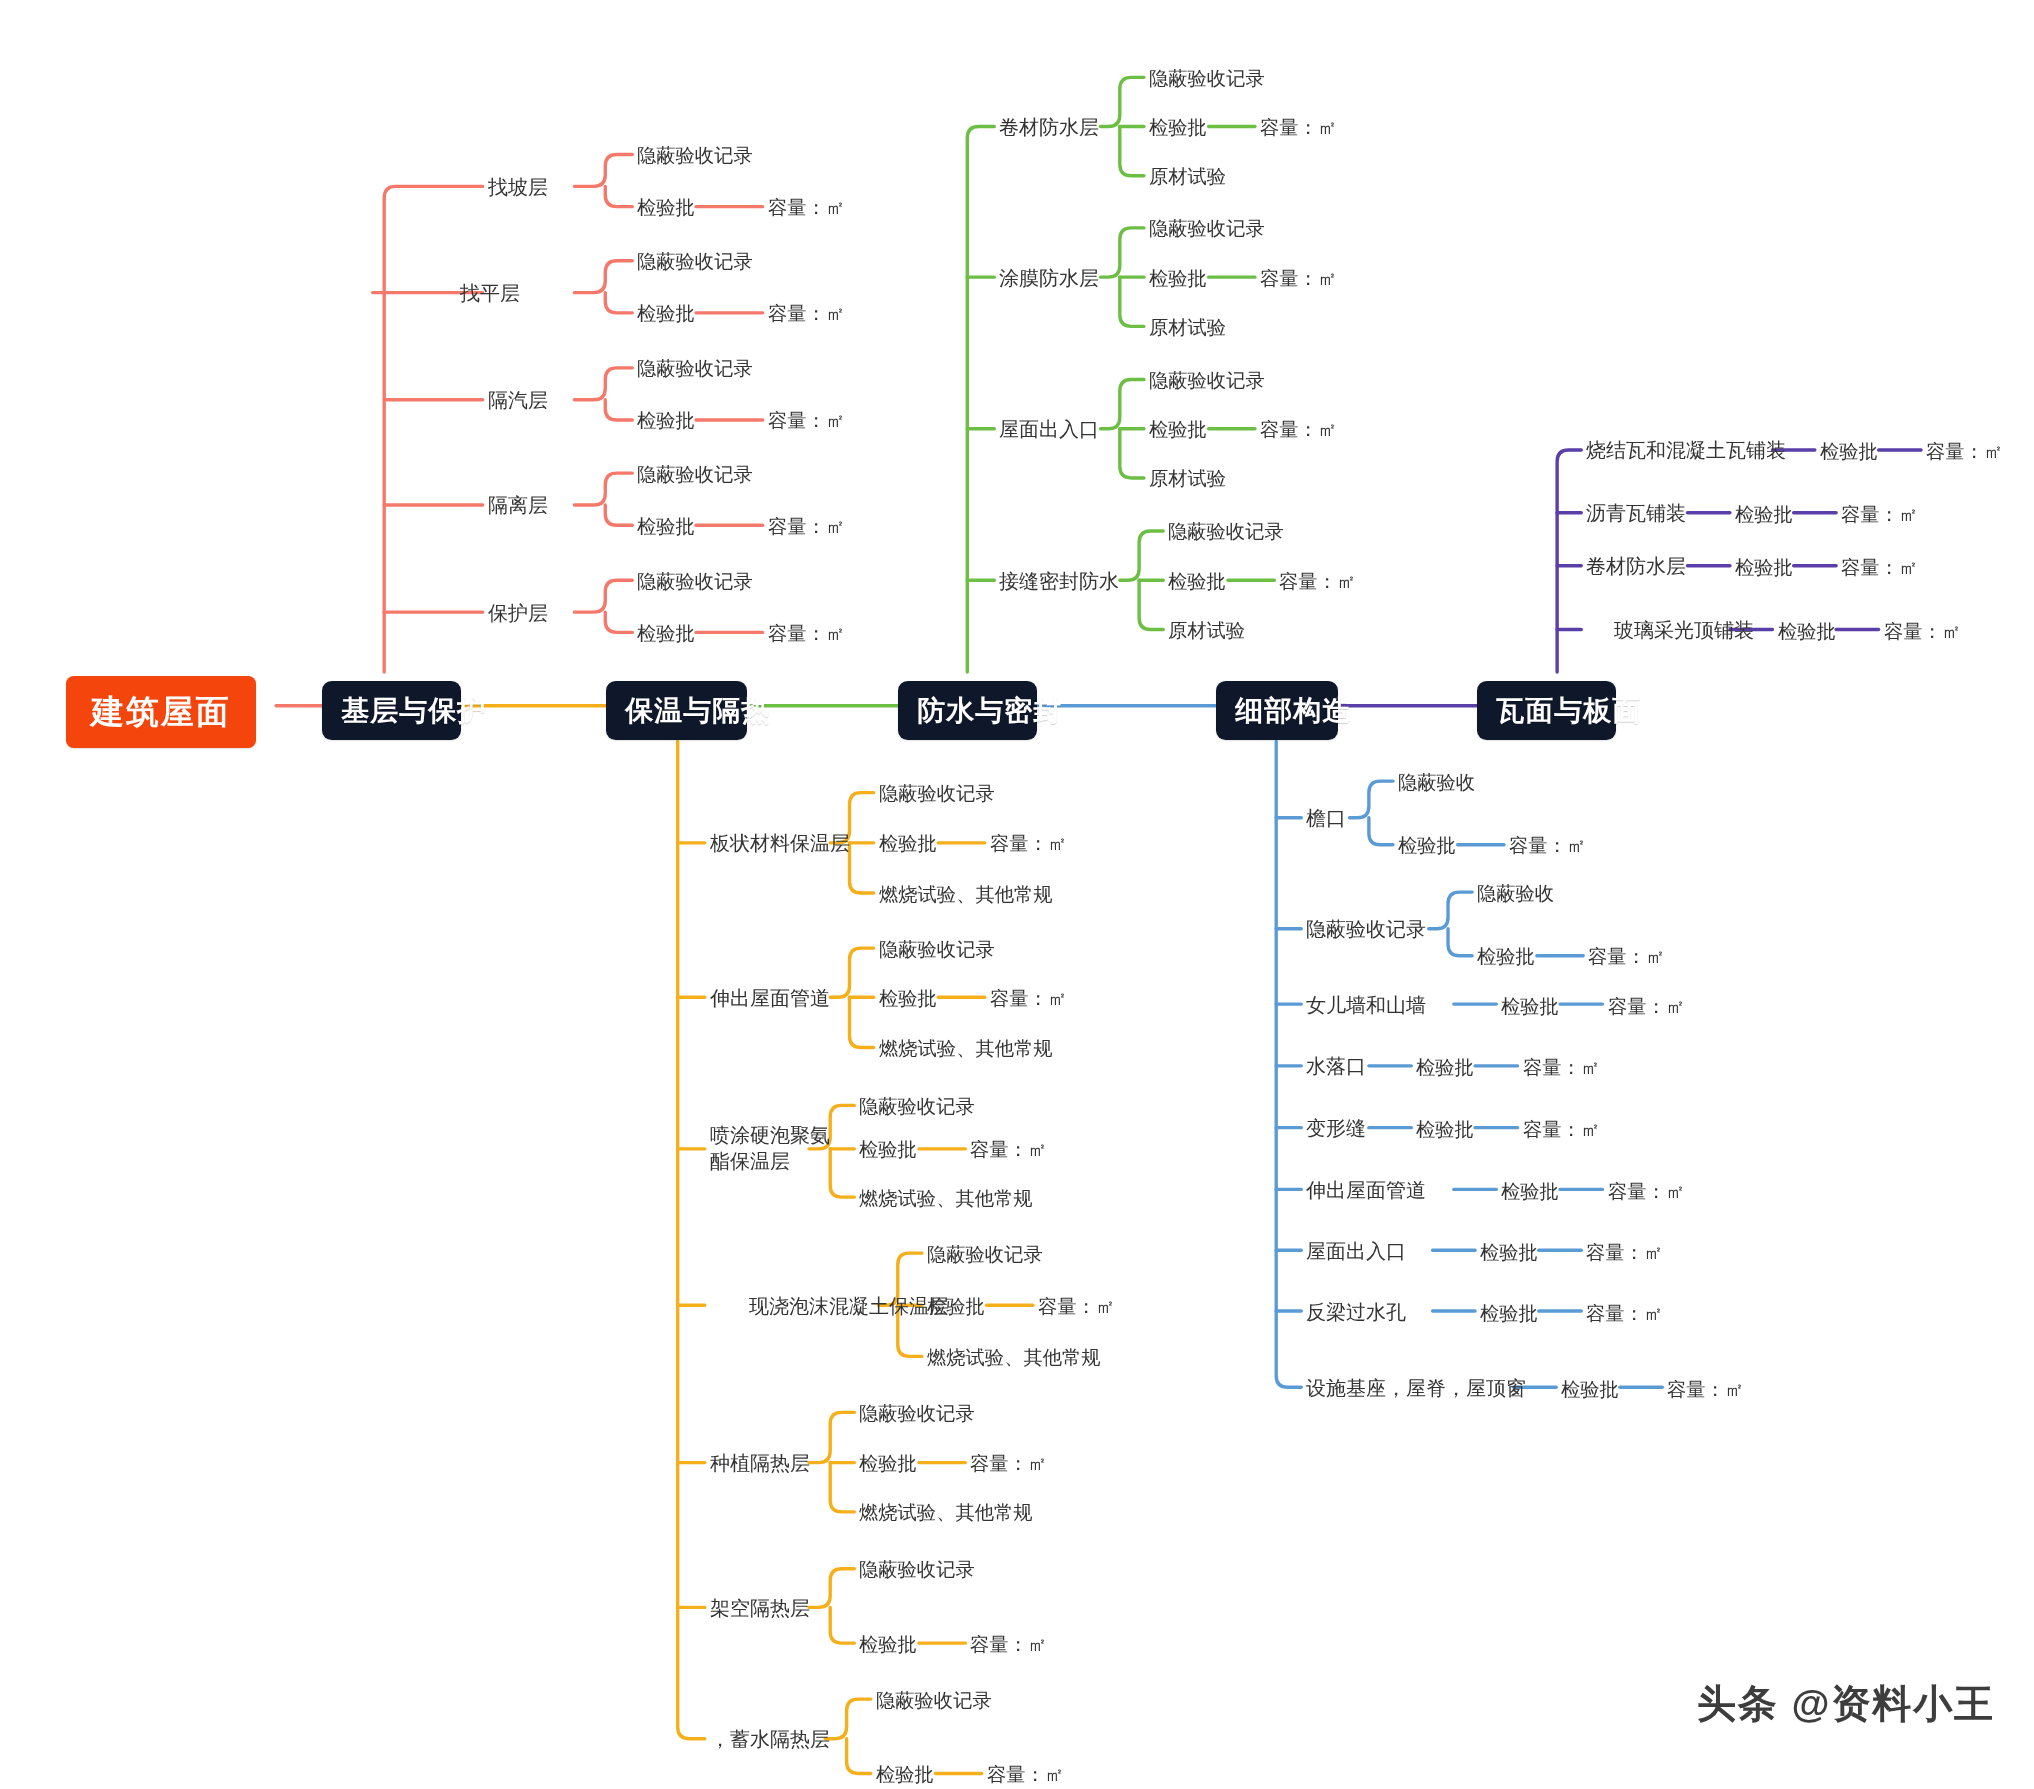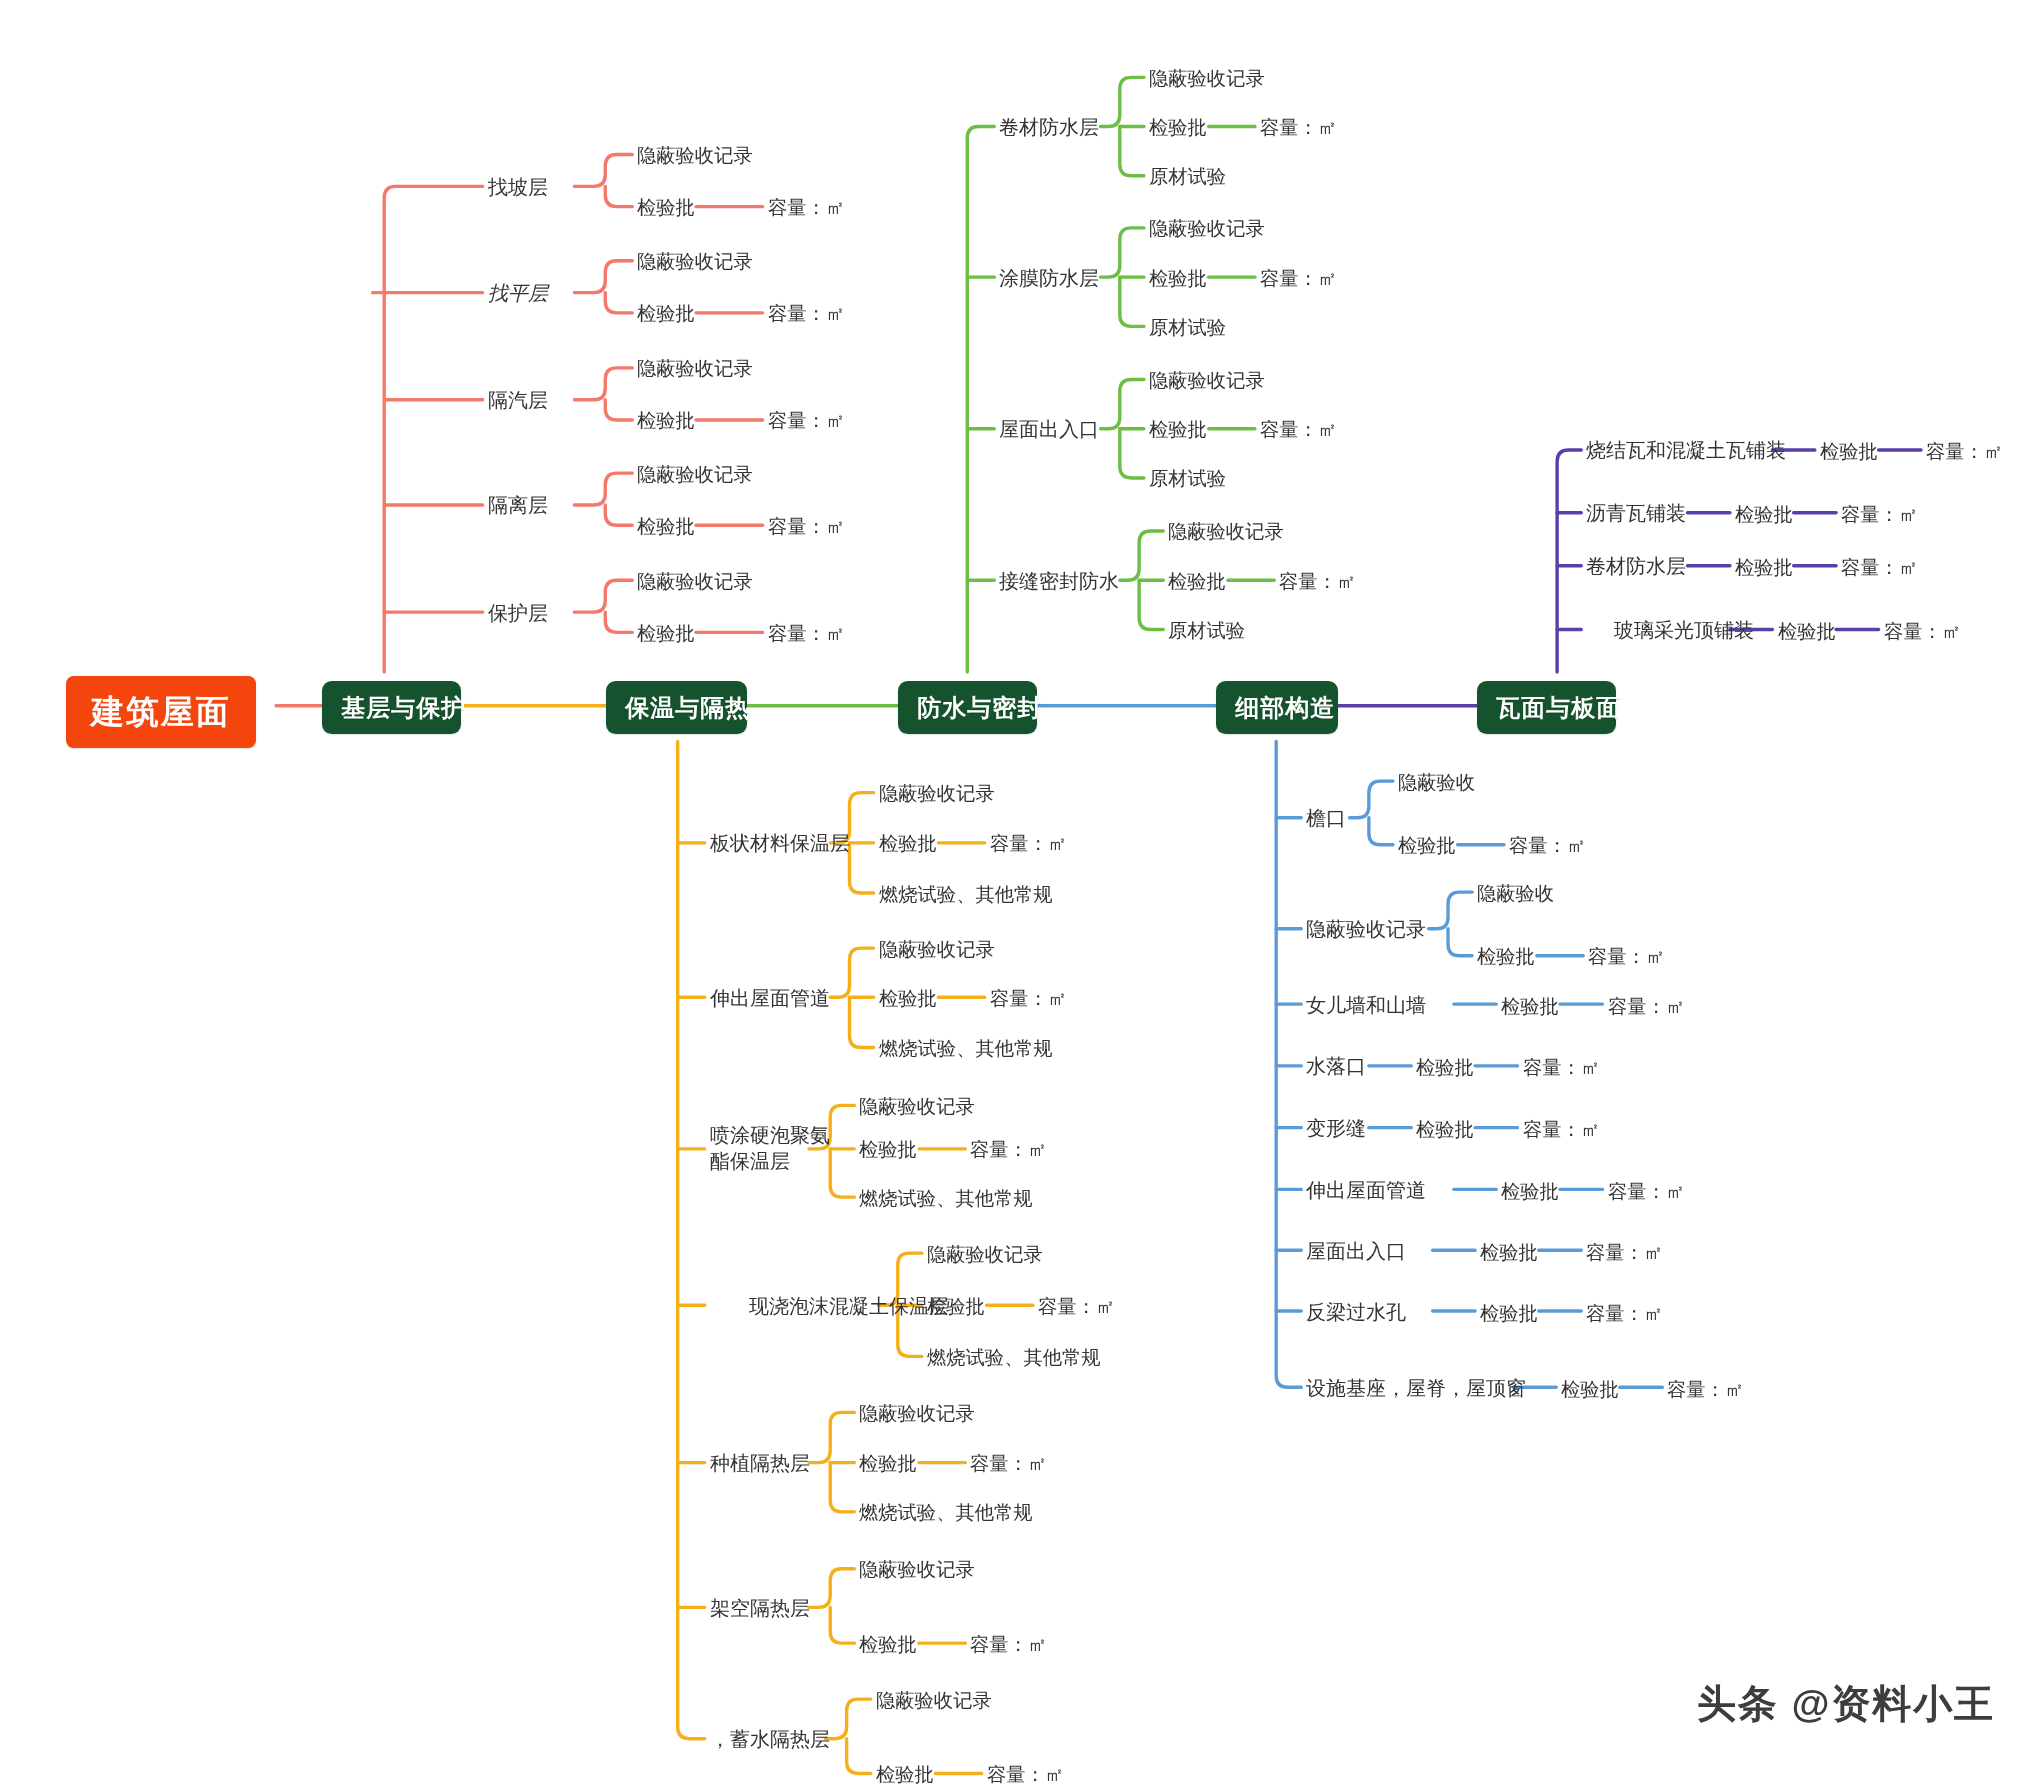--- a/index.html
+++ b/index.html
@@ -9,22 +9,22 @@
   svg.links{position:absolute;left:0;top:0;width:2034px;height:1789px;pointer-events:none;}
 
   .node{position:absolute;white-space:nowrap;}
 
   .root-node{
     background:#F4450C;color:#fff;border-radius:7.7px;
     font-size:33px;font-weight:bold;letter-spacing:1.9px;
     padding:13.5px 25px;box-shadow:0 1px 1.9px rgba(0,0,0,.12);
   }
   .main-node{
-    background:#14532d;color:#fff;border-radius:9.7px;
-    font-size:24px;font-weight:bold;letter-spacing:1px;
+    background:#0f172a;color:#fff;border-radius:9.7px;
+    font-size:28px;font-weight:bold;letter-spacing:1px;
     padding:10.6px 19.3px;text-align:center;
     text-shadow:0 1px 1px rgba(0,0,0,.18);
     box-shadow:0 1px 1.9px rgba(0,0,0,.12);
   }
   .lvl2{font-size:20px;color:#333;line-height:1.3;}
   .lvl3{font-size:19.3px;color:#333;line-height:1.3;}
   .two-line{white-space:normal;width:126px;}
 
   .watermark{
     position:absolute;right:39px;bottom:58px;
@@ -204,21 +204,21 @@
 
 <div class="node root-node" style="left:66px;top:676px;">建筑屋面</div>
 
 <div class="node main-node" style="left:322px;top:681px;width:100px;">基层与保护</div>
 <div class="node main-node" style="left:606px;top:681px;width:102px;">保温与隔热</div>
 <div class="node main-node" style="left:898px;top:681px;width:100px;">防水与密封</div>
 <div class="node main-node" style="left:1216px;top:681px;width:83px;">细部构造</div>
 <div class="node main-node" style="left:1477px;top:681px;width:100px;">瓦面与板面</div>
 
 <div class="node lvl2" style="left:488px;top:174px;text-align:center;">找坡层</div>
-<div class="node lvl2" style="left:488px;top:280px;font-style:italic;">找平层</div>
+<div class="node lvl2" style="left:460px;top:280px;">找平层</div>
 <div class="node lvl2" style="left:488px;top:387px;">隔汽层</div>
 <div class="node lvl2" style="left:488px;top:492px;">隔离层</div>
 <div class="node lvl2" style="left:488px;top:600px;">保护层</div>
 
 <div class="node lvl3" style="left:637px;top:143px;">隐蔽验收记录</div>
 <div class="node lvl3" style="left:637px;top:195px;">检验批</div>
 <div class="node lvl3" style="left:768px;top:195px;">容量：㎡</div>
 
 <div class="node lvl3" style="left:637px;top:249px;">隐蔽验收记录</div>
 <div class="node lvl3" style="left:637px;top:301px;">检验批</div>

